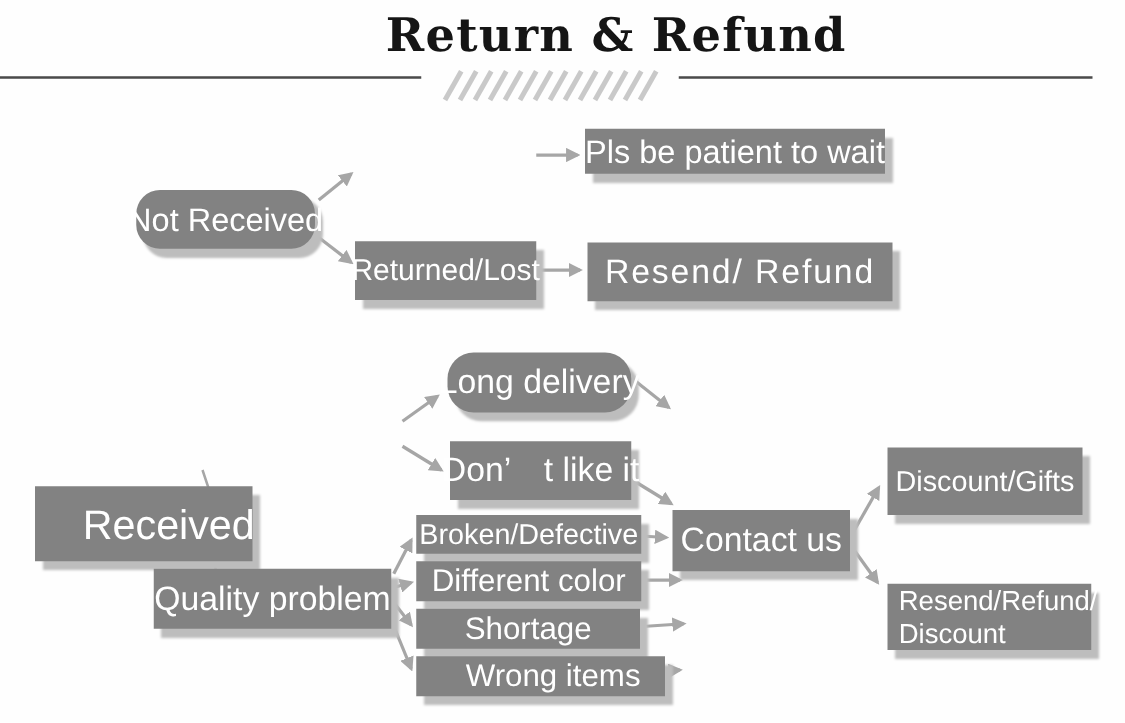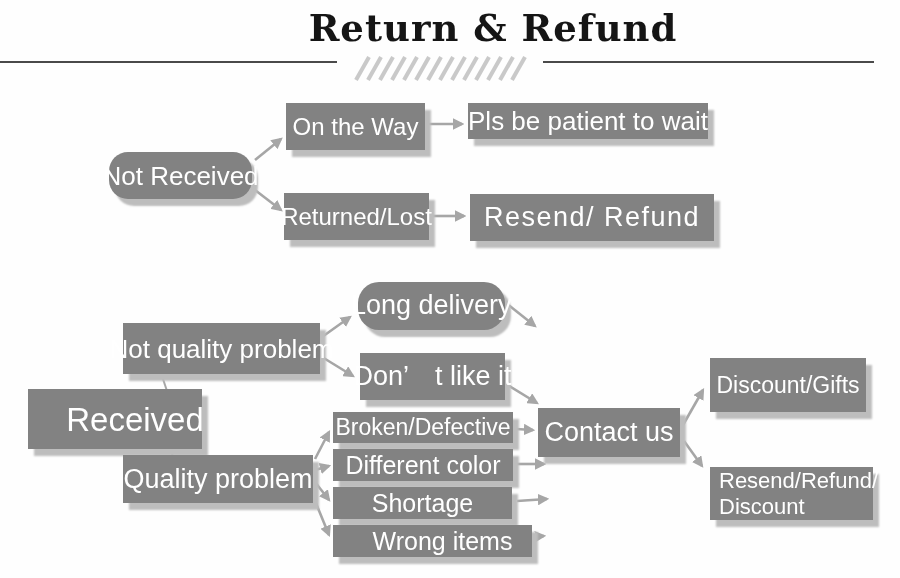--- a/index.html
+++ b/index.html
@@ -104,27 +104,25 @@
     <line class="arrow" x1="313" y1="496" x2="329" y2="535"></line>
     <line class="arrow" x1="516" y1="429" x2="533" y2="430"></line>
     <line class="arrow" x1="517" y1="464" x2="544" y2="464"></line>
     <line class="arrow" x1="517" y1="501" x2="547" y2="499"></line>
     <line class="arrow" x1="517" y1="538" x2="544" y2="536"></line>
     <line class="arrow" x1="683" y1="425" x2="703" y2="390"></line>
     <line class="arrow" x1="684" y1="441" x2="702" y2="466"></line>
   </svg>
 
   <div class="box n-not-received">Not Received</div>
-  <div class="box n-on-the-way">On the Way</div>
   <div class="box n-pls-wait">Pls be patient to wait</div>
   <div class="box n-returned-lost">Returned/Lost</div>
   <div class="box n-resend-refund">Resend/ Refund</div>
 
   <div class="box n-received">Received</div>
-  <div class="box n-not-quality">Not quality problem</div>
   <div class="box n-long-delivery">Long delivery</div>
   <div class="box n-dont-like">Don’　t like it</div>
   <div class="box n-quality">Quality problem</div>
   <div class="box n-broken">Broken/Defective</div>
   <div class="box n-diff-color">Different color</div>
   <div class="box n-shortage">Shortage</div>
   <div class="box n-wrong-items">Wrong items</div>
   <div class="box n-contact-us">Contact us</div>
   <div class="box n-discount-gifts">Discount/Gifts</div>
   <div class="box n-rrd">

